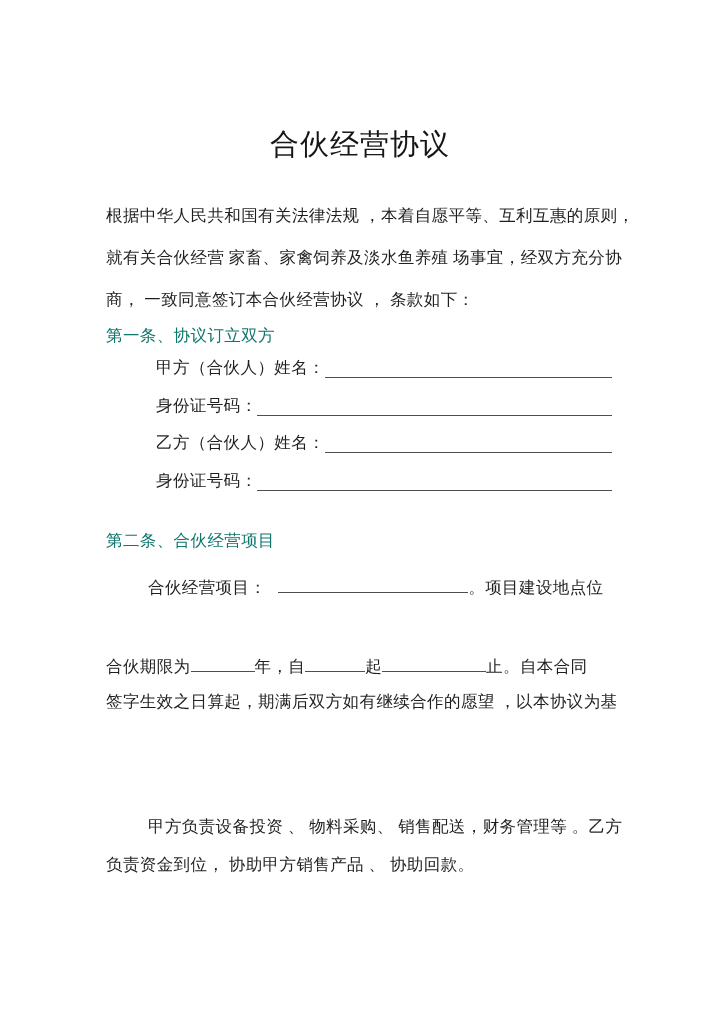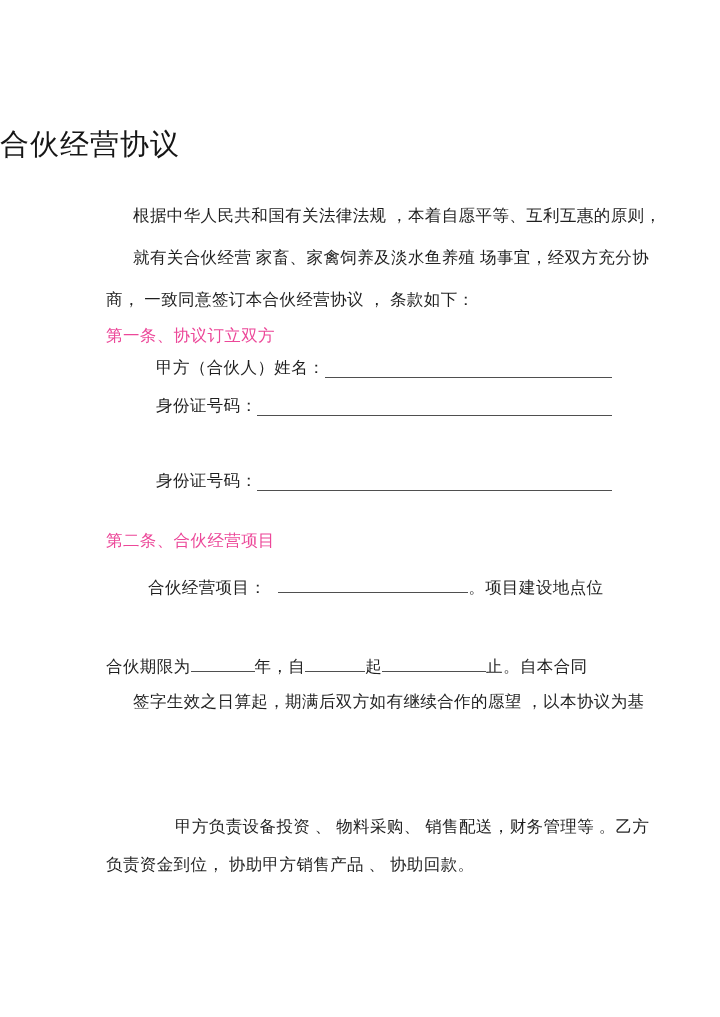--- a/index.html
+++ b/index.html
@@ -11,70 +11,75 @@
     overflow: hidden;
     font-family: "Liberation Serif", "DejaVu Serif", serif;
     color: #1f1f1f;
     font-size: 16.5px;
     letter-spacing: 0.4px;
   }
   .doc-title {
     position: absolute;
     left: 0; right: 0;
     top: 124px;
+    text-align: center;
     font-size: 29px;
     letter-spacing: 1px;
     line-height: 40px;
     color: #161616;
   }
   .ln {
     position: absolute;
     left: 106px;
     right: 108px;
     line-height: 24px;
     white-space: nowrap;
   }
-  .just { text-align: justify; text-align-last: justify; margin-left: 27px; }
+  .just { text-align: justify; text-align-last: justify; }
   .ind42 { padding-left: 42px; }
   .ind50 { padding-left: 50px; text-align: right; }
   .flexrow { display: flex; }
   .flexrow .lbl { flex: none; }
   .bl {
     display: inline-block;
     height: 19px;
     border-bottom: 1.5px solid #4f4f4f;
     vertical-align: baseline;
   }
   .bl-fill {
     flex: 1 1 auto;
     height: auto;
     border-bottom: 1.5px solid #4f4f4f;
     margin-bottom: 2px;
   }
-  .heading { color: #ec4899; }
+  .heading { color: #0f766e; }
 </style>
 </head>
 <body>
 
 <div class="page">
 
   <div class="doc-title">合伙经营协议</div>
 
   <div class="ln just" style="top:204px">根据中华人民共和国有关法律法规 ，本着自愿平等、互利互惠的原则，</div>
   <div class="ln just" style="top:246px">就有关合伙经营 家畜、家禽饲养及淡水鱼养殖 场事宜，经双方充分协</div>
   <div class="ln" style="top:288px">商， 一致同意签订本合伙经营协议 ， 条款如下：</div>
 
   <div class="ln heading" style="top:324px">第一条、协议订立双方</div>
 
   <div class="ln ind50 flexrow" style="top:356px">
     <span class="lbl">甲方（合伙人）姓名：</span>
     <span class="bl bl-fill"></span>
   </div>
   <div class="ln ind50 flexrow" style="top:394px">
     <span class="lbl">身份证号码：</span>
+    <span class="bl bl-fill"></span>
+  </div>
+  <div class="ln ind50 flexrow" style="top:431px">
+    <span class="lbl">乙方（合伙人）姓名：</span>
     <span class="bl bl-fill"></span>
   </div>
   <div class="ln ind50 flexrow" style="top:469px">
     <span class="lbl">身份证号码：</span>
     <span class="bl bl-fill"></span>
   </div>
 
   <div class="ln heading" style="top:529px">第二条、合伙经营项目</div>
 
   <div class="ln ind42" style="top:573px">

